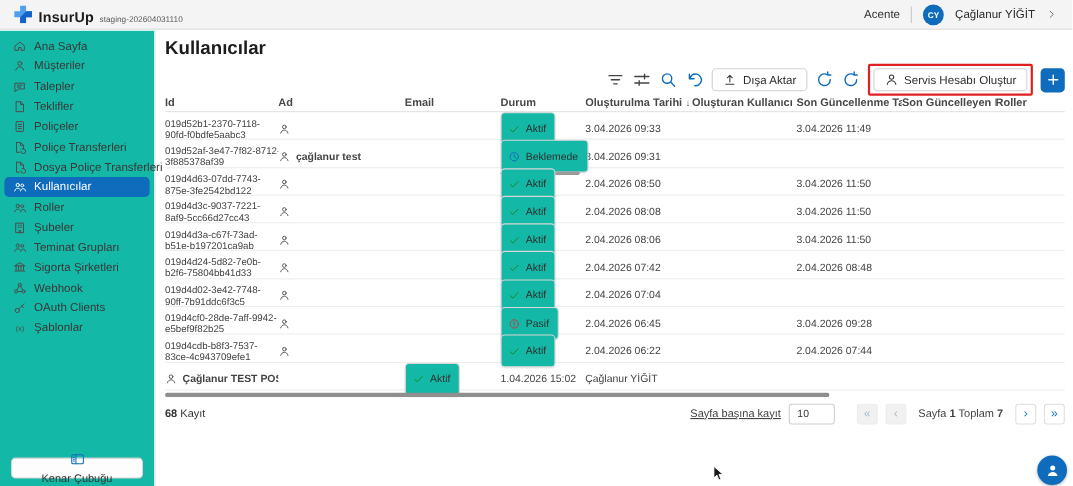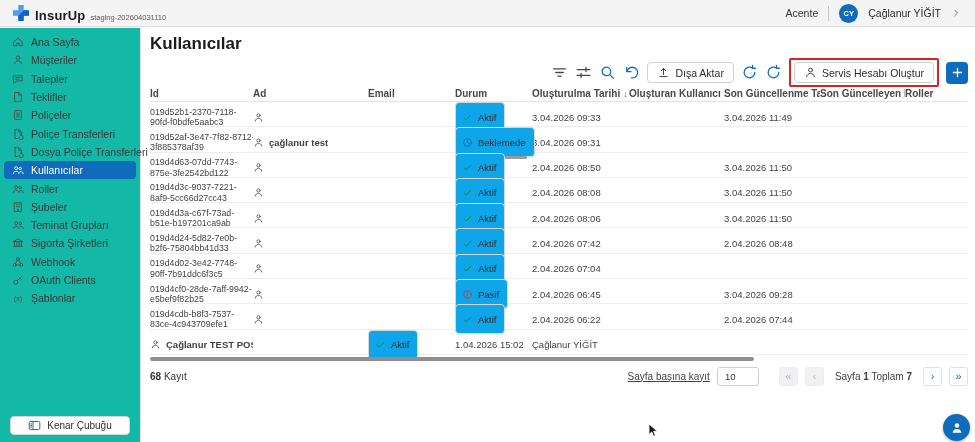--- a/index.html
+++ b/index.html
@@ -24,21 +24,21 @@
   .user-chevron { width:10px; height:10px; color:#555; }
 
   
   .sidebar { position:absolute; left:0; top:28px; width:141px; height:414px; background:#14b8a6; border-right:1px solid #e3e3e3; }
   .nav { padding-top:5px; }
   .nav-item { height:18.3px; display:flex; align-items:center; gap:7px; margin:0 4px; padding:0 4px 0 8px; border-radius:4px; cursor:pointer; }
   .nav-item .nav-ic { width:12px; height:12px; color:#4c4c4c; flex:0 0 12px; }
   .nav-item .nav-lb { font-size:10.5px; color:#383838; white-space:nowrap; }
   .nav-item.selected { background:#0f6cbd; }
   .nav-item.selected .nav-ic, .nav-item.selected .nav-lb { color:#fff; }
-  .collapse-btn { position:absolute; left:10px; bottom:7px; width:120px; height:19px; background:#fdfdfd; border:1px solid #d5d5d5; border-radius:4px; display:flex; align-items:center; justify-content:center; gap:6px; font-size:10px; color:#333; cursor:pointer; }
+  .collapse-btn { position:absolute; left:10px; bottom:7px; width:120px; height:19px; background:#fdfdfd; border:1px solid #d5d5d5; border-radius:4px; display:flex; align-items:center; justify-content:center; gap:6px; font-size:10px; color:#333; cursor:pointer;flex-direction:column; }
   .collapse-btn .ic { width:13px; height:13px; color:#0f6cbd; }
 
   
   .page-title { position:absolute; left:150px; top:34px; font-size:17px; font-weight:700; color:#1c1c1c; }
 
   .toolbar { position:absolute; top:59px; right:7px; height:27px; display:flex; align-items:center; gap:7px; }
   .tb-ic { width:17px; height:17px; color:#454545; cursor:pointer; }
   .tb-ic.blue { color:#0f6cbd; }
   .tb-btn { height:21px; display:flex; align-items:center; gap:5px; padding:0 9px; background:#fff; border:1px solid #d1d1d1; border-radius:4px; font-size:10.5px; color:#2d2d2d; cursor:pointer; white-space:nowrap; }
   .tb-btn .ic { width:13px; height:13px; color:#3d3d3d; }
@@ -53,21 +53,21 @@
   .thead { height:16px; border-bottom:1px solid #e3e3e3; }
   .th { font-size:10px; font-weight:700; color:#484848; white-space:nowrap; overflow:hidden; padding-right:6px; }
   .th .sort-arrow { font-size:9px; color:#5a5a5a; margin-left:3px; }
   .trow { height:25.3px; border-bottom:1px solid #ededed; cursor:pointer; }
   .td { font-size:9.5px; color:#424242; white-space:nowrap; overflow:hidden; padding-right:6px; }
   .td-id { font-size:8.8px; line-height:10.5px; color:#3f3f3f; }
   .td-id span { display:block; }
   .td-ad { display:flex; align-items:center; gap:5px;font-weight:bold; }
   .td-ad .ic { width:11px; height:11px; color:#4c4c4c; flex:0 0 11px; }
   .td-durum { position:relative; overflow:visible; }
-  .badge { display:inline-flex; align-items:center; gap:5px; height:30px; padding:0 8px 0 6px; background:#0ea5e9; border:1px solid #d8d8d8; border-radius:4px; box-shadow:0 1px 1px rgba(0,0,0,.05); font-size:9.5px; color:#2e2e2e; }
+  .badge { display:inline-flex; align-items:center; gap:5px; height:30px; padding:0 8px 0 6px; background:#14b8a6; border:1px solid #d8d8d8; border-radius:4px; box-shadow:0 1px 1px rgba(0,0,0,.05); font-size:9.5px; color:#2e2e2e; }
   .badge .ic { width:11px; height:11px; }
   .badge.active .ic { color:#0e8a0e; }
   .badge.pending .ic { color:#0f6cbd; }
   .badge.inactive .ic { color:#d13438; }
   .mini-scrollbar { position:absolute; left:0; bottom:-2px; width:72px; height:3px; background:#9a9a9a; border-radius:2px; }
 
   .hscrollbar { position:absolute; left:150px; top:357px; width:604px; height:4px; background:#8f8f8f; border-radius:2px; cursor:grab; }
 
   
   .tfooter { position:absolute; left:150px; right:7px; top:365px; height:22px; display:flex; align-items:center; justify-content:space-between; }

